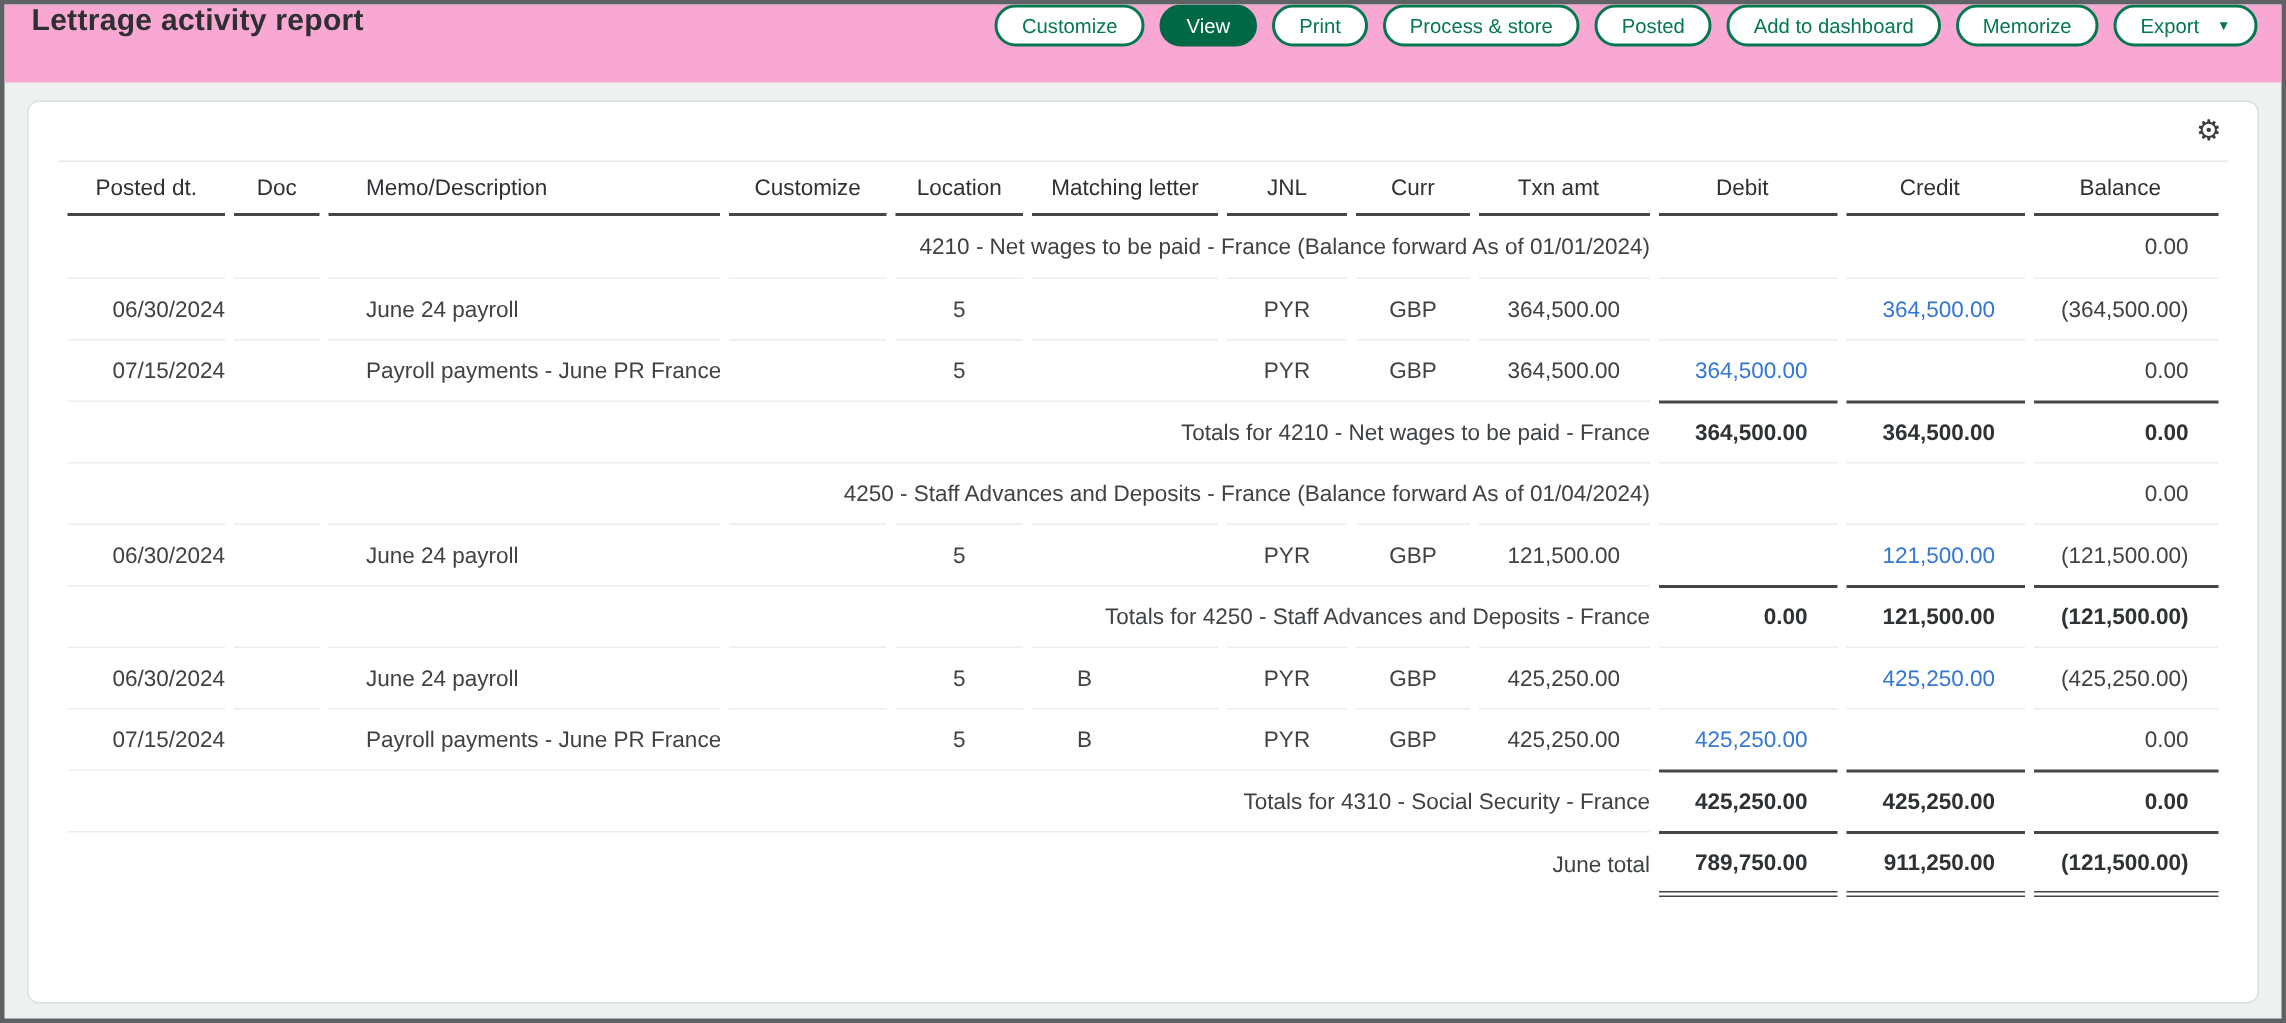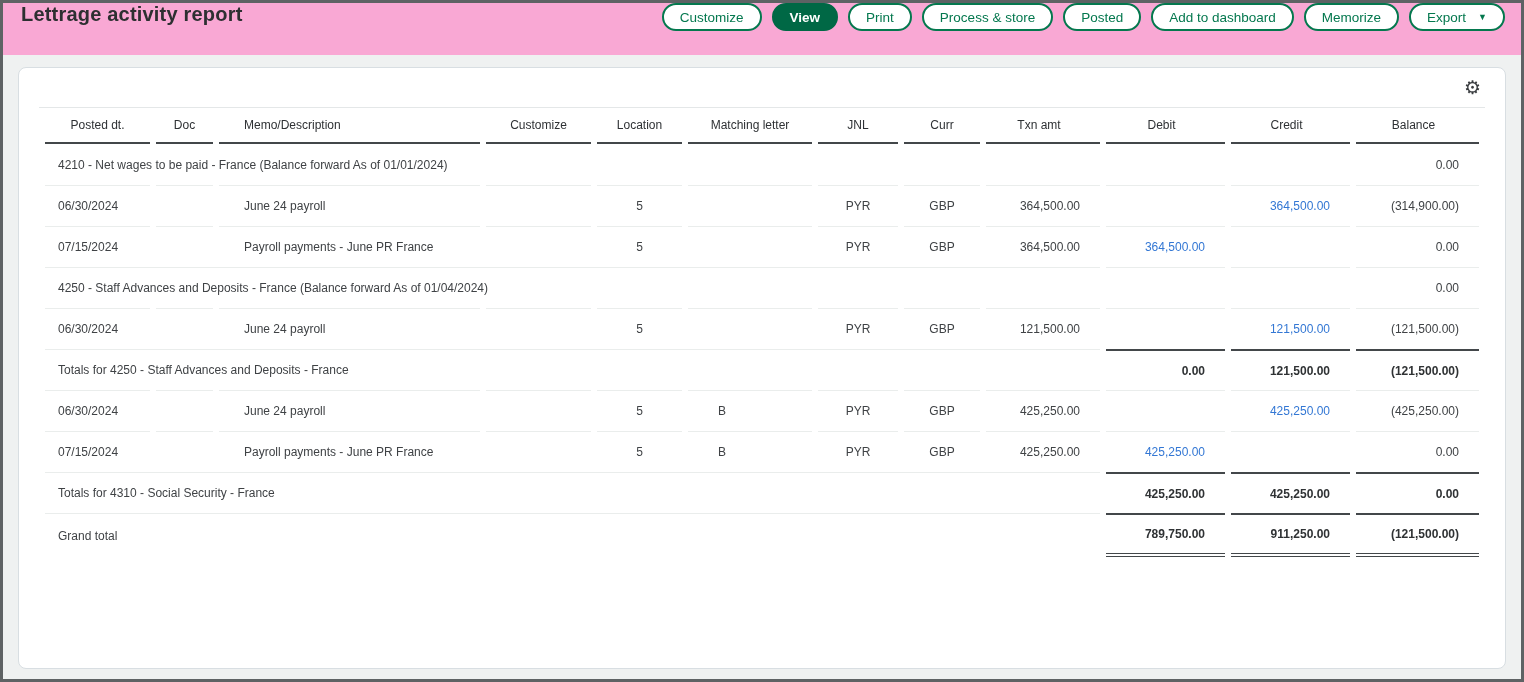--- a/index.html
+++ b/index.html
@@ -41,21 +41,21 @@
     display: inline-flex;
     align-items: center;
     justify-content: center;
     cursor: pointer;
     white-space: nowrap;
   }
   .pill-btn.filled {
     background: var(--green-fill);
     border-color: var(--green-fill);
     color: #ffffff;
-    font-weight: bold;
+    font-weight: normal;
   }
   .pill-btn .caret { font-size: 9px; margin-left: 12px; line-height: 1; }
 
   
   .panel {
     margin: 12px 15px 0 15px;
     background: #ffffff;
     border: 1px solid #d8dee2;
     border-radius: 8px;
     padding: 0 20px 24px 20px;
@@ -75,21 +75,21 @@
     cursor: pointer;
     line-height: 1;
   }
 
   
   table.report {
     width: 100%;
     table-layout: fixed;
     border-collapse: separate;
     border-spacing: 6px 0;
-    font-size: 12px;
+    font-size: 15px;
     color: #3f4245;
   }
   th {
     height: 36px;
     font-weight: normal;
     color: #2e3134;
     border-bottom: 2px solid #43474a;
     vertical-align: middle;
     padding: 0;
     white-space: nowrap;
@@ -101,21 +101,21 @@
     padding: 0;
     border-top: 1px solid #eaedec;
     white-space: nowrap;
     overflow: hidden;
   }
   tbody tr:first-child td { border-top: none; }
 
   
   .al  { text-align: left; }
   .ac  { text-align: center; }
-  .pl13 { padding-left: 13px; }
+  .pl13 { padding-left: 13px; text-align: right; }
   .pl25 { padding-left: 25px; }
   .pl30 { padding-left: 30px; }
 
   td.amount { text-align: right; padding-right: 20px; }
   th.amount-h { text-align: center; padding-right: 8px; }
 
   .link { color: #3377d4; cursor: pointer; }
 
   tr.totals-row td.amount,
   tr.grand-row td.amount { font-weight: bold; color: #2f3234; }
@@ -208,35 +208,41 @@
           <td class="ac"></td>
           <td class="al pl25">June 24 payroll</td>
           <td class="ac"></td>
           <td class="ac">5</td>
           <td class="al pl30"></td>
           <td class="ac">PYR</td>
           <td class="ac">GBP</td>
           <td class="amount">364,500.00</td>
           <td class="amount"></td>
           <td class="amount"><span class="link">364,500.00</span></td>
-          <td class="amount">(314,900.00)</td>
+          <td class="amount">(364,500.00)</td>
         </tr>
         <tr class="detail-row">
           <td class="al pl13">07/15/2024</td>
           <td class="ac"></td>
           <td class="al pl25">Payroll payments - June PR France</td>
           <td class="ac"></td>
           <td class="ac">5</td>
           <td class="al pl30"></td>
           <td class="ac">PYR</td>
           <td class="ac">GBP</td>
           <td class="amount">364,500.00</td>
           <td class="amount"><span class="link">364,500.00</span></td>
           <td class="amount"></td>
           <td class="amount">0.00</td>
+        </tr>
+        <tr class="totals-row">
+          <td colspan="9" class="al pl13">Totals for 4210 - Net wages to be paid - France</td>
+          <td class="amount dark-top">364,500.00</td>
+          <td class="amount dark-top">364,500.00</td>
+          <td class="amount dark-top">0.00</td>
         </tr>
         <tr class="group-row">
           <td colspan="9" class="al pl13">4250 - Staff Advances and Deposits - France (Balance forward As of 01/04/2024)</td>
           <td class="amount"></td>
           <td class="amount"></td>
           <td class="amount">0.00</td>
         </tr>
         <tr class="detail-row">
           <td class="al pl13">06/30/2024</td>
           <td class="ac"></td>
@@ -285,20 +291,20 @@
           <td class="amount"></td>
           <td class="amount">0.00</td>
         </tr>
         <tr class="totals-row">
           <td colspan="9" class="al pl13">Totals for 4310 - Social Security - France</td>
           <td class="amount dark-top">425,250.00</td>
           <td class="amount dark-top">425,250.00</td>
           <td class="amount dark-top">0.00</td>
         </tr>
         <tr class="grand-row">
-          <td colspan="9" class="al pl13">Grand total</td>
+          <td colspan="9" class="al pl13">June total</td>
           <td class="amount dark-top">789,750.00</td>
           <td class="amount dark-top">911,250.00</td>
           <td class="amount dark-top">(121,500.00)</td>
         </tr>
       </tbody>
   </table>
 </div>
 
 </body></html>

